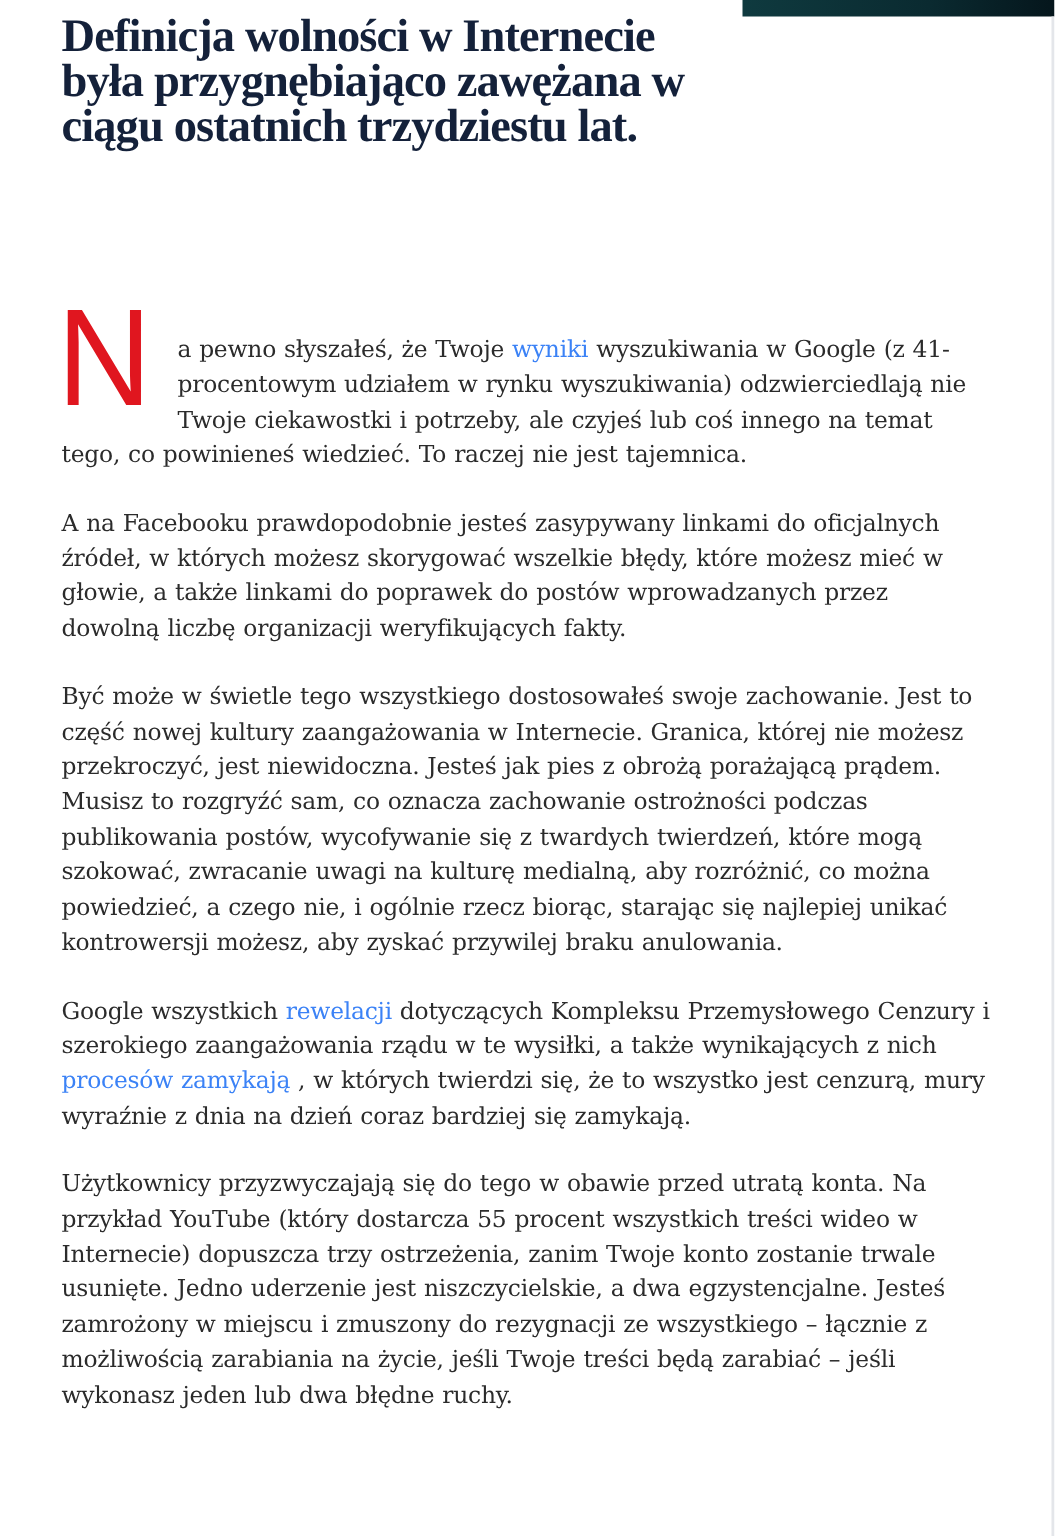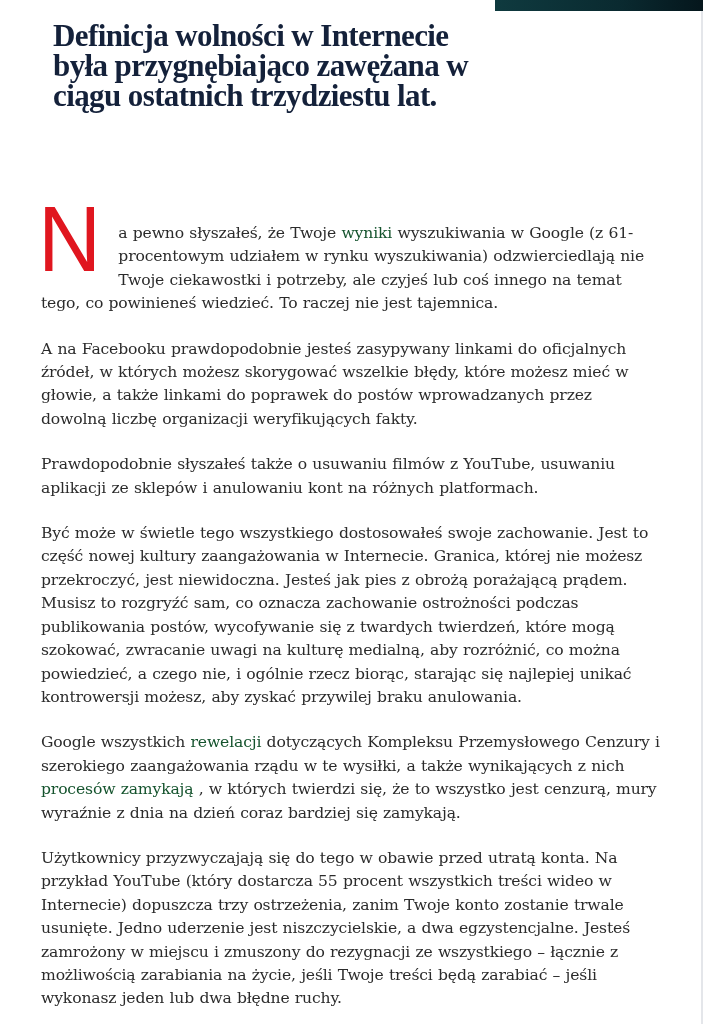--- a/index.html
+++ b/index.html
@@ -32,21 +32,21 @@
       position: absolute;
       left: 41px;
       top: 0;
       width: 620px;
     }
     .headline {
       position: absolute;
       left: 0;
       top: 9px;
       width: 420px;
-      margin: 12px;
+      margin: 0;
       font-family: "Liberation Serif", serif;
       font-weight: bold;
       font-size: 31px;
       line-height: 30px;
       letter-spacing: -0.6px;
       color: #14213a;
     }
     .body-text {
       position: absolute;
       left: 0;
@@ -55,21 +55,21 @@
     }
     .para {
       margin: 0 0 22px 0;
       font-size: 15.6px;
       line-height: 23.4px;
       color: #2b2b2b;
       letter-spacing: -0.15px;
       word-spacing: 0.5px;
     }
     .para .link {
-      color: #14532d;
+      color: #3b82f6;
       text-decoration: none;
       cursor: pointer;
     }
     .dropcap {
       float: left;
       font-family: "Liberation Sans", sans-serif;
       font-size: 92px;
       line-height: 66px;
       height: 66px;
       color: #e0161f;
@@ -84,26 +84,25 @@
 <body>
 
 <div class="top-bar"></div>
 <div class="right-edge"></div>
 
 <article class="article">
   <h1 class="headline">Definicja wolności w Internecie była przygnębiająco zawężana w ciągu ostatnich trzydziestu lat.</h1>
 
   <div class="body-text">
     <p class="para p1" style="padding-top:0;">
-      <span class="dropcap">N</span><span>a pewno słyszałeś, że Twoje </span><a class="link">wyniki</a><span> wyszukiwania w Google (z 61-procentowym udziałem w rynku wyszukiwania) odzwierciedlają nie Twoje ciekawostki i potrzeby, ale czyjeś lub coś innego na temat tego, co powinieneś wiedzieć. To raczej nie jest tajemnica.</span>
+      <span class="dropcap">N</span><span>a pewno słyszałeś, że Twoje </span><a class="link">wyniki</a><span> wyszukiwania w Google (z 41-procentowym udziałem w rynku wyszukiwania) odzwierciedlają nie Twoje ciekawostki i potrzeby, ale czyjeś lub coś innego na temat tego, co powinieneś wiedzieć. To raczej nie jest tajemnica.</span>
     </p>
 
     <p class="para">A na Facebooku prawdopodobnie jesteś zasypywany linkami do oficjalnych źródeł, w których możesz skorygować wszelkie błędy, które możesz mieć w głowie, a także linkami do poprawek do postów wprowadzanych przez dowolną liczbę organizacji weryfikujących fakty.</p>
 
-    <p class="para">Prawdopodobnie słyszałeś także o usuwaniu filmów z YouTube, usuwaniu aplikacji ze sklepów i anulowaniu kont na różnych platformach.</p>
 
     <p class="para">Być może w świetle tego wszystkiego dostosowałeś swoje zachowanie. Jest to część nowej kultury zaangażowania w Internecie. Granica, której nie możesz przekroczyć, jest niewidoczna. Jesteś jak pies z obrożą porażającą prądem. Musisz to rozgryźć sam, co oznacza zachowanie ostrożności podczas publikowania postów, wycofywanie się z twardych twierdzeń, które mogą szokować, zwracanie uwagi na kulturę medialną, aby rozróżnić, co można powiedzieć, a czego nie, i ogólnie rzecz biorąc, starając się najlepiej unikać kontrowersji możesz, aby zyskać przywilej braku anulowania.</p>
 
     <p class="para">
       <span>Google wszystkich </span><a class="link">rewelacji</a><span> dotyczących Kompleksu Przemysłowego Cenzury i szerokiego zaangażowania rządu w te wysiłki, a także wynikających z nich </span><a class="link">procesów zamykają</a><span> , w których twierdzi się, że to wszystko jest cenzurą, mury wyraźnie z dnia na dzień coraz bardziej się zamykają.</span>
     </p>
 
     <p class="para">Użytkownicy przyzwyczajają się do tego w obawie przed utratą konta. Na przykład YouTube (który dostarcza 55 procent wszystkich treści wideo w Internecie) dopuszcza trzy ostrzeżenia, zanim Twoje konto zostanie trwale usunięte. Jedno uderzenie jest niszczycielskie, a dwa egzystencjalne. Jesteś zamrożony w miejscu i zmuszony do rezygnacji ze wszystkiego – łącznie z możliwością zarabiania na życie, jeśli Twoje treści będą zarabiać – jeśli wykonasz jeden lub dwa błędne ruchy.</p>
   </div>
 </article>

